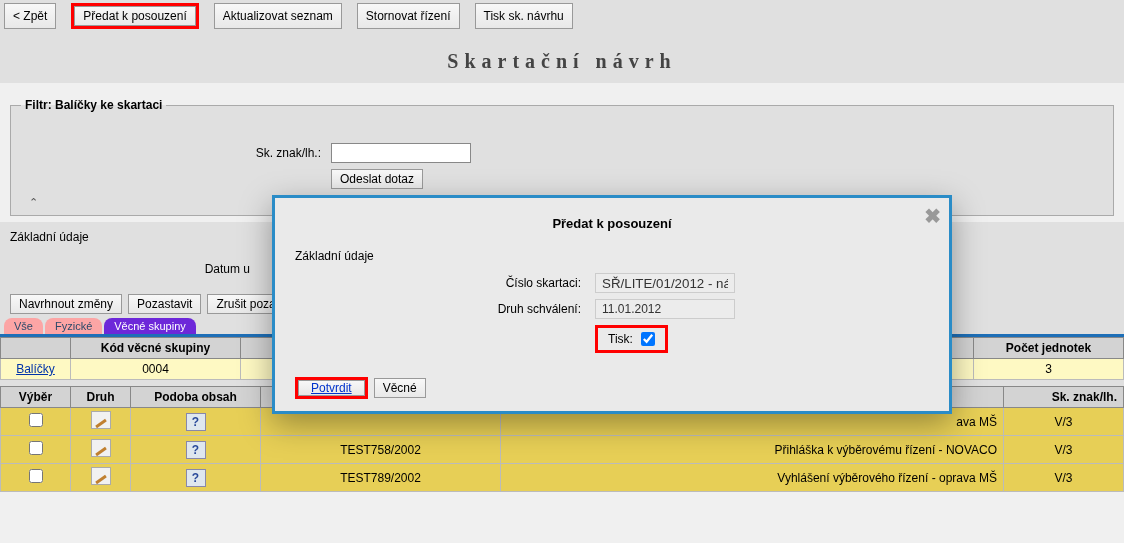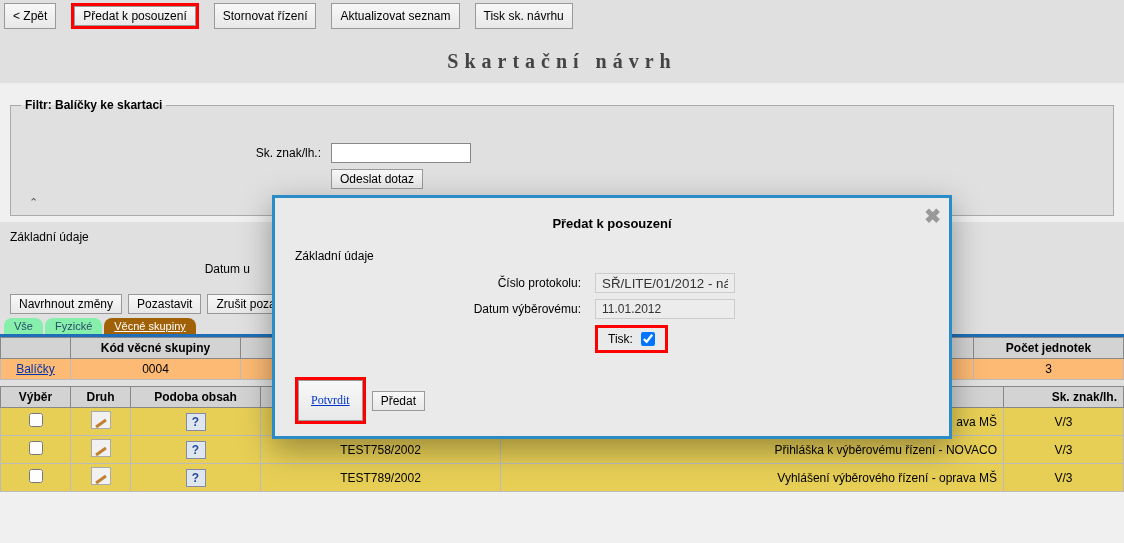--- a/index.html
+++ b/index.html
@@ -58,52 +58,51 @@
   .section-body { padding: 8px 10px; background:#e0e0e0; }
   .actions-bar { background:#e0e0e0; padding: 4px 10px; display:flex; gap:6px; }
   .tabs-bar {
     background:#e0e0e0;
     border-bottom: 3px solid #1e6fb7;
     display:flex;
     gap:2px;
     padding: 0 4px;
   }
   .tab {
-    background:#86efac;
+    background:#fca5a5;
     color:#2a4a6a;
     border-top-left-radius:8px;
     border-top-right-radius:8px;
     padding: 2px 10px;
     font-size:11px;
     cursor:pointer;
   }
   .tab.active {
-    background:#a16207;
+    background:#6d28d9;
     color:#fff;
-    text-decoration:underline;
   }
   table.grid {
     width:100%;
     border-collapse: collapse;
     background:#fff;
   }
   table.grid th {
     background:#d3d3d3;
     border:1px solid #888;
     padding:3px 6px;
     font-size:12px;
     font-weight:bold;
   }
   table.grid td {
     border:1px solid #bbb;
     padding:3px 6px;
     text-align:center;
     background:#e7cf56;
   }
-  table.grid tr.summary td { background:#fdba74; }
+  table.grid tr.summary td { background:#fef9c3; }
   .link { color:#0033aa; text-decoration: underline; cursor:pointer; }
   .icon-q {
     display:inline-block;
     width:20px; height:18px;
     background:#dfe7ee;
     border:1px solid #88a;
     color:#2a4a9a;
     font-weight:bold;
     text-align:center;
     line-height:16px;
@@ -161,42 +160,41 @@
     gap:6px;
     margin-top:24px;
     align-items:center;
   }
   .red-box { border:3px solid #ff0000; padding:0; display:inline-flex; }
   .btn-blue-link {
     background: linear-gradient(#f8f8f8,#e8e8e8);
     border:1px solid #999;
     color:#0033cc;
     text-decoration: underline;
-    padding:12px 12px;
+    padding:0 12px;
     font-size:12px;
     cursor:pointer;
-    font-family:Liberation Serif, serif;
   }
   .tisk-box {
     display:inline-flex;
     align-items:flex-end;
     gap:8px;
     border-radius:9px;
   }
 </style>
 </head>
 <body>
 
 <div class="toolbar">
   <button class="btn">&lt; Zpět</button>
   <span class="highlight-red">
     <button class="btn">Předat k posouzení</button>
   </span>
+  <button class="btn">Aktualizovat seznam</button>
   <button class="btn">Stornovat řízení</button>
-  <button class="btn">Aktualizovat seznam</button>
   <button class="btn">Tisk sk. návrhu</button>
 </div>
 
 <div class="page-title">Skartační  návrh</div>
 
 <fieldset class="filter">
   <legend>Filtr: Balíčky ke skartaci</legend>
   <div class="filter-row">
     <label class="filter-label">Sk. znak/lh.:</label>
     <input type="text" value="" style="">
@@ -283,39 +281,39 @@
 </tbody>
   </table>
 
 <div class="modal">
   <span class="modal-close">✖</span>
   <div class="modal-body">
     <div class="modal-title">Předat k posouzení</div>
     <div class="modal-section-label">Základní údaje</div>
 
     <div class="form-row">
-      <label>Číslo protokolu:</label>
+      <label>Číslo skartaci:</label>
       <input type="text" class="ro" readonly="" value="SŘ/LITE/01/2012 - návr" style="">
     </div>
 
     <div class="form-row">
-      <label>Datum výběrovému:</label>
+      <label>Druh schválení:</label>
       <div class="ro">11.01.2012</div>
     </div>
 
     <div class="form-row">
       <label></label>
       <span class="red-box">
         <span class="tisk-box" style="padding:4px 10px;">
           <span>Tisk:</span>
           <input type="checkbox" checked="" class="chk" style="">
         </span>
       </span>
     </div>
 
     <div class="form-actions">
       <span class="red-box">
         <button class="btn-blue-link">Potvrdit</button>
       </span>
-      <button class="btn">Předat</button>
+      <button class="btn">Věcné</button>
     </div>
   </div>
 </div>
 
 </body></html>

